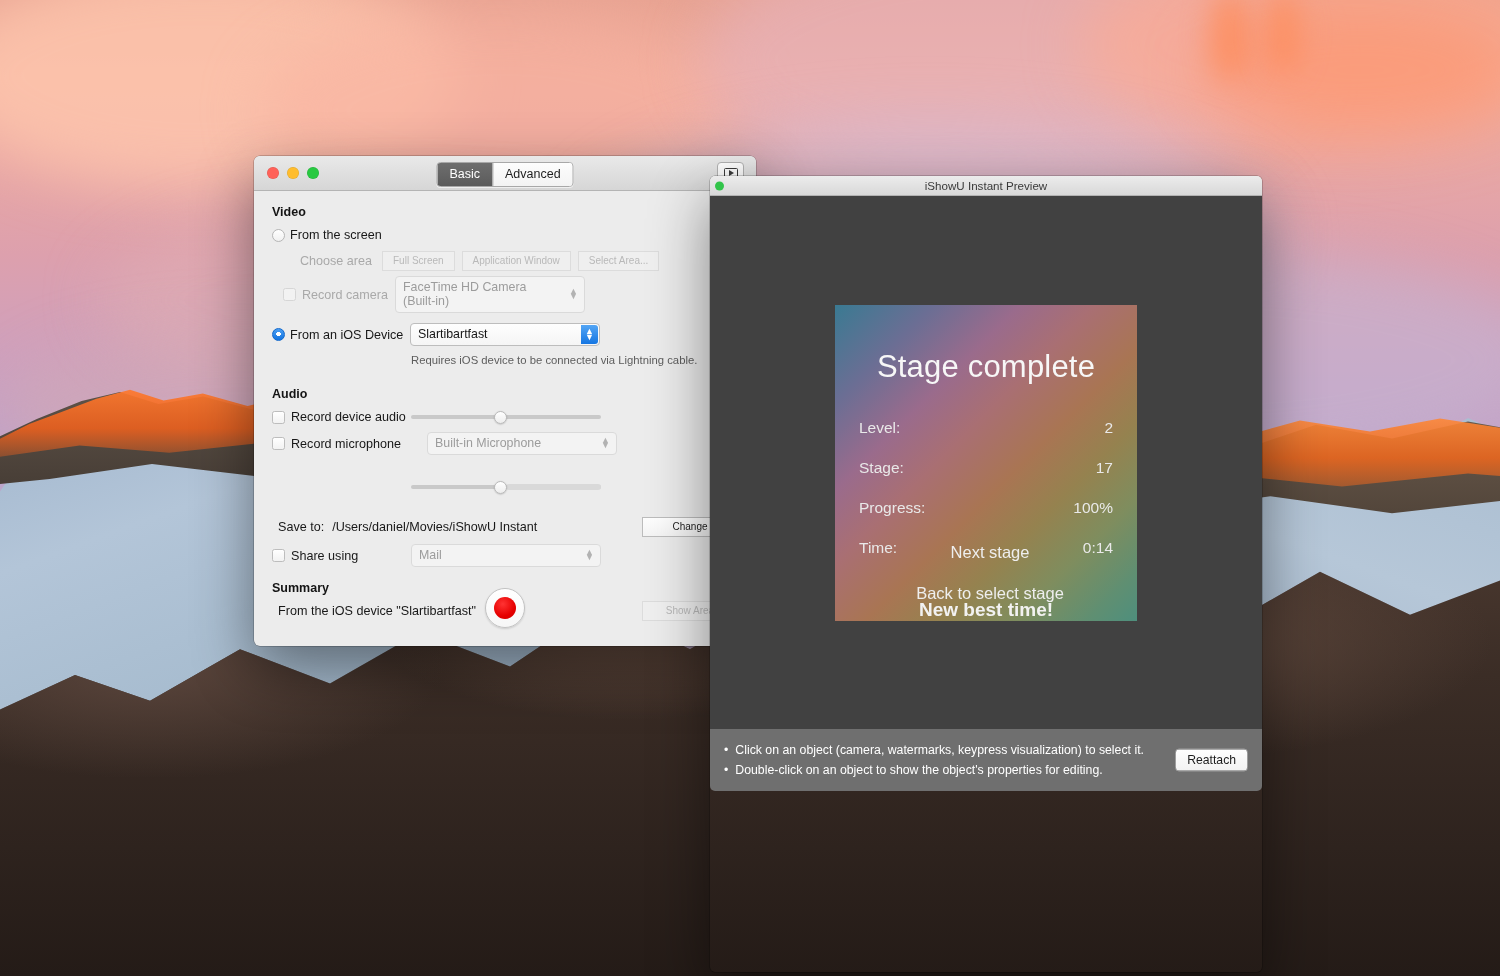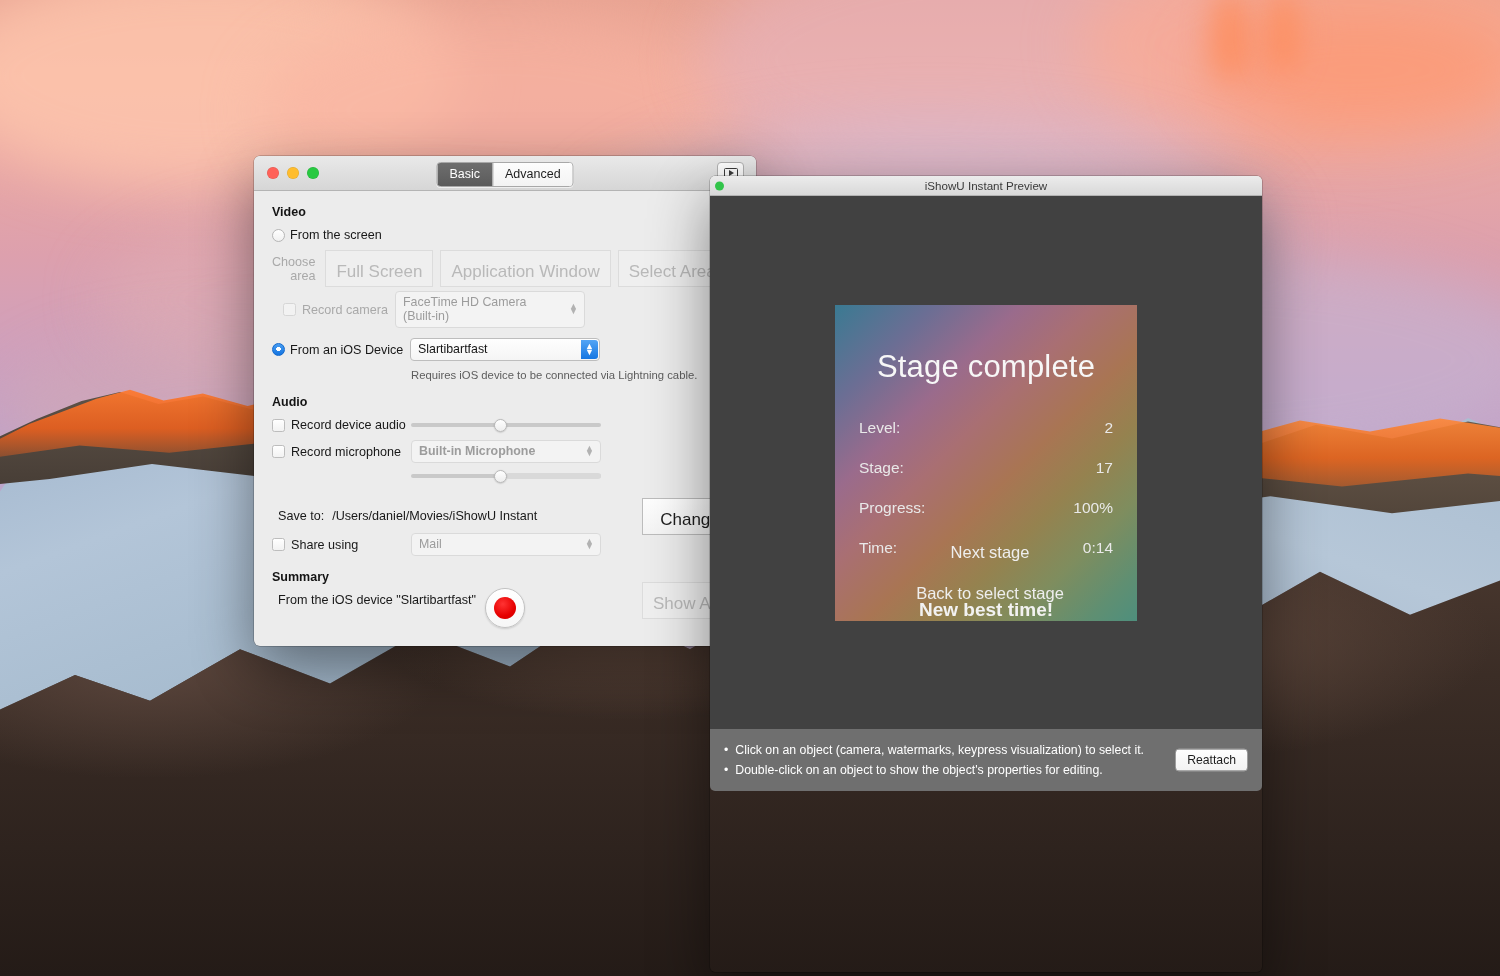--- a/index.html
+++ b/index.html
@@ -202,24 +202,24 @@
     background:linear-gradient(180deg,#fff,#f2f2f2);
     border:1px solid #bdbdbd; margin-right:6px; flex:none;
   }
   .checkbox.dim { background:#f2f2f2; border-color:#d6d6d6; }
 
   .lbl { font-size:12.6px; color:#181818; }
   .lbl.dim { color:#a9a9a9; }
   .lbl.right { text-align:right; }
 
   .btn {
-    font-size:17px; color:#1d1d1d;
+    font-size:10px; color:#1d1d1d;
     background:linear-gradient(180deg,#fefefe,#f4f4f4);
     border:1px solid #bcbcbc; border-radius:0;
-    padding:11px 10px 4px; white-space:nowrap;
+    padding:3px 10px 4px; white-space:nowrap;
     box-shadow:0 .5px 0 rgba(255,255,255,.9) inset;
   }
   .btn.disabled { color:#b9b9b9; background:#efefef; border-color:#dcdcdc; box-shadow:none; }
 
   .popup {
     position:relative;
     font-size:12.4px; color:#161616;
     background:linear-gradient(180deg,#fefefe,#f5f5f5);
     border:1px solid #bdbdbd; border-radius:4px;
     padding:3px 26px 4px 7px;
@@ -417,44 +417,44 @@
 
       <div class="row" style="margin-bottom:3px;">
         <span class="radio on"></span>
         <span class="lbl" style="width:116px;">From an iOS Device</span>
         <span class="popup blue-stepper" style="width:190px; margin-left:4px;">
           <span>Slartibartfast</span>
           <span class="stepper">▲<br>▼</span>
         </span>
       </div>
 
-      <div class="row" style="margin-bottom:9px;">
+      <div class="row" style="margin-bottom:16px;">
         <span style="width:139px;"></span>
         <span class="hint">Requires iOS device to be connected via Lightning cable.</span>
       </div>
 
       <div class="section-head">Audio</div>
 
       <div class="row" style="margin-bottom:4px;">
         <span style="width:139px; display:flex; align-items:center;">
           <span class="checkbox"></span>
           <span class="lbl">Record device audio</span>
         </span>
         <span class="slider" style="width:190px;">
           <span class="track"></span>
           <span class="knob" style="left:83px;"></span>
         </span>
       </div>
 
-      <div class="row" style="margin-bottom:2px;">
+      <div class="row" style="margin-bottom:21px;gap:16px;">
         <span style="width:139px; display:flex; align-items:center;">
           <span class="checkbox"></span>
           <span class="lbl">Record microphone</span>
         </span>
-        <span class="popup dim" style="width:190px;font-weight:bold;">
+        <span class="popup dim" style="width:190px;">
           <span>Built-in Microphone</span>
           <span class="arrows">▲<br>▼</span>
         </span>
       </div>
 
       <div class="row" style="margin-bottom:18px;">
         <span style="width:139px;"></span>
         <span class="slider" style="width:190px;">
           <span class="track"></span>
           <span class="track-hl" style="left:95px; width:95px;"></span>

